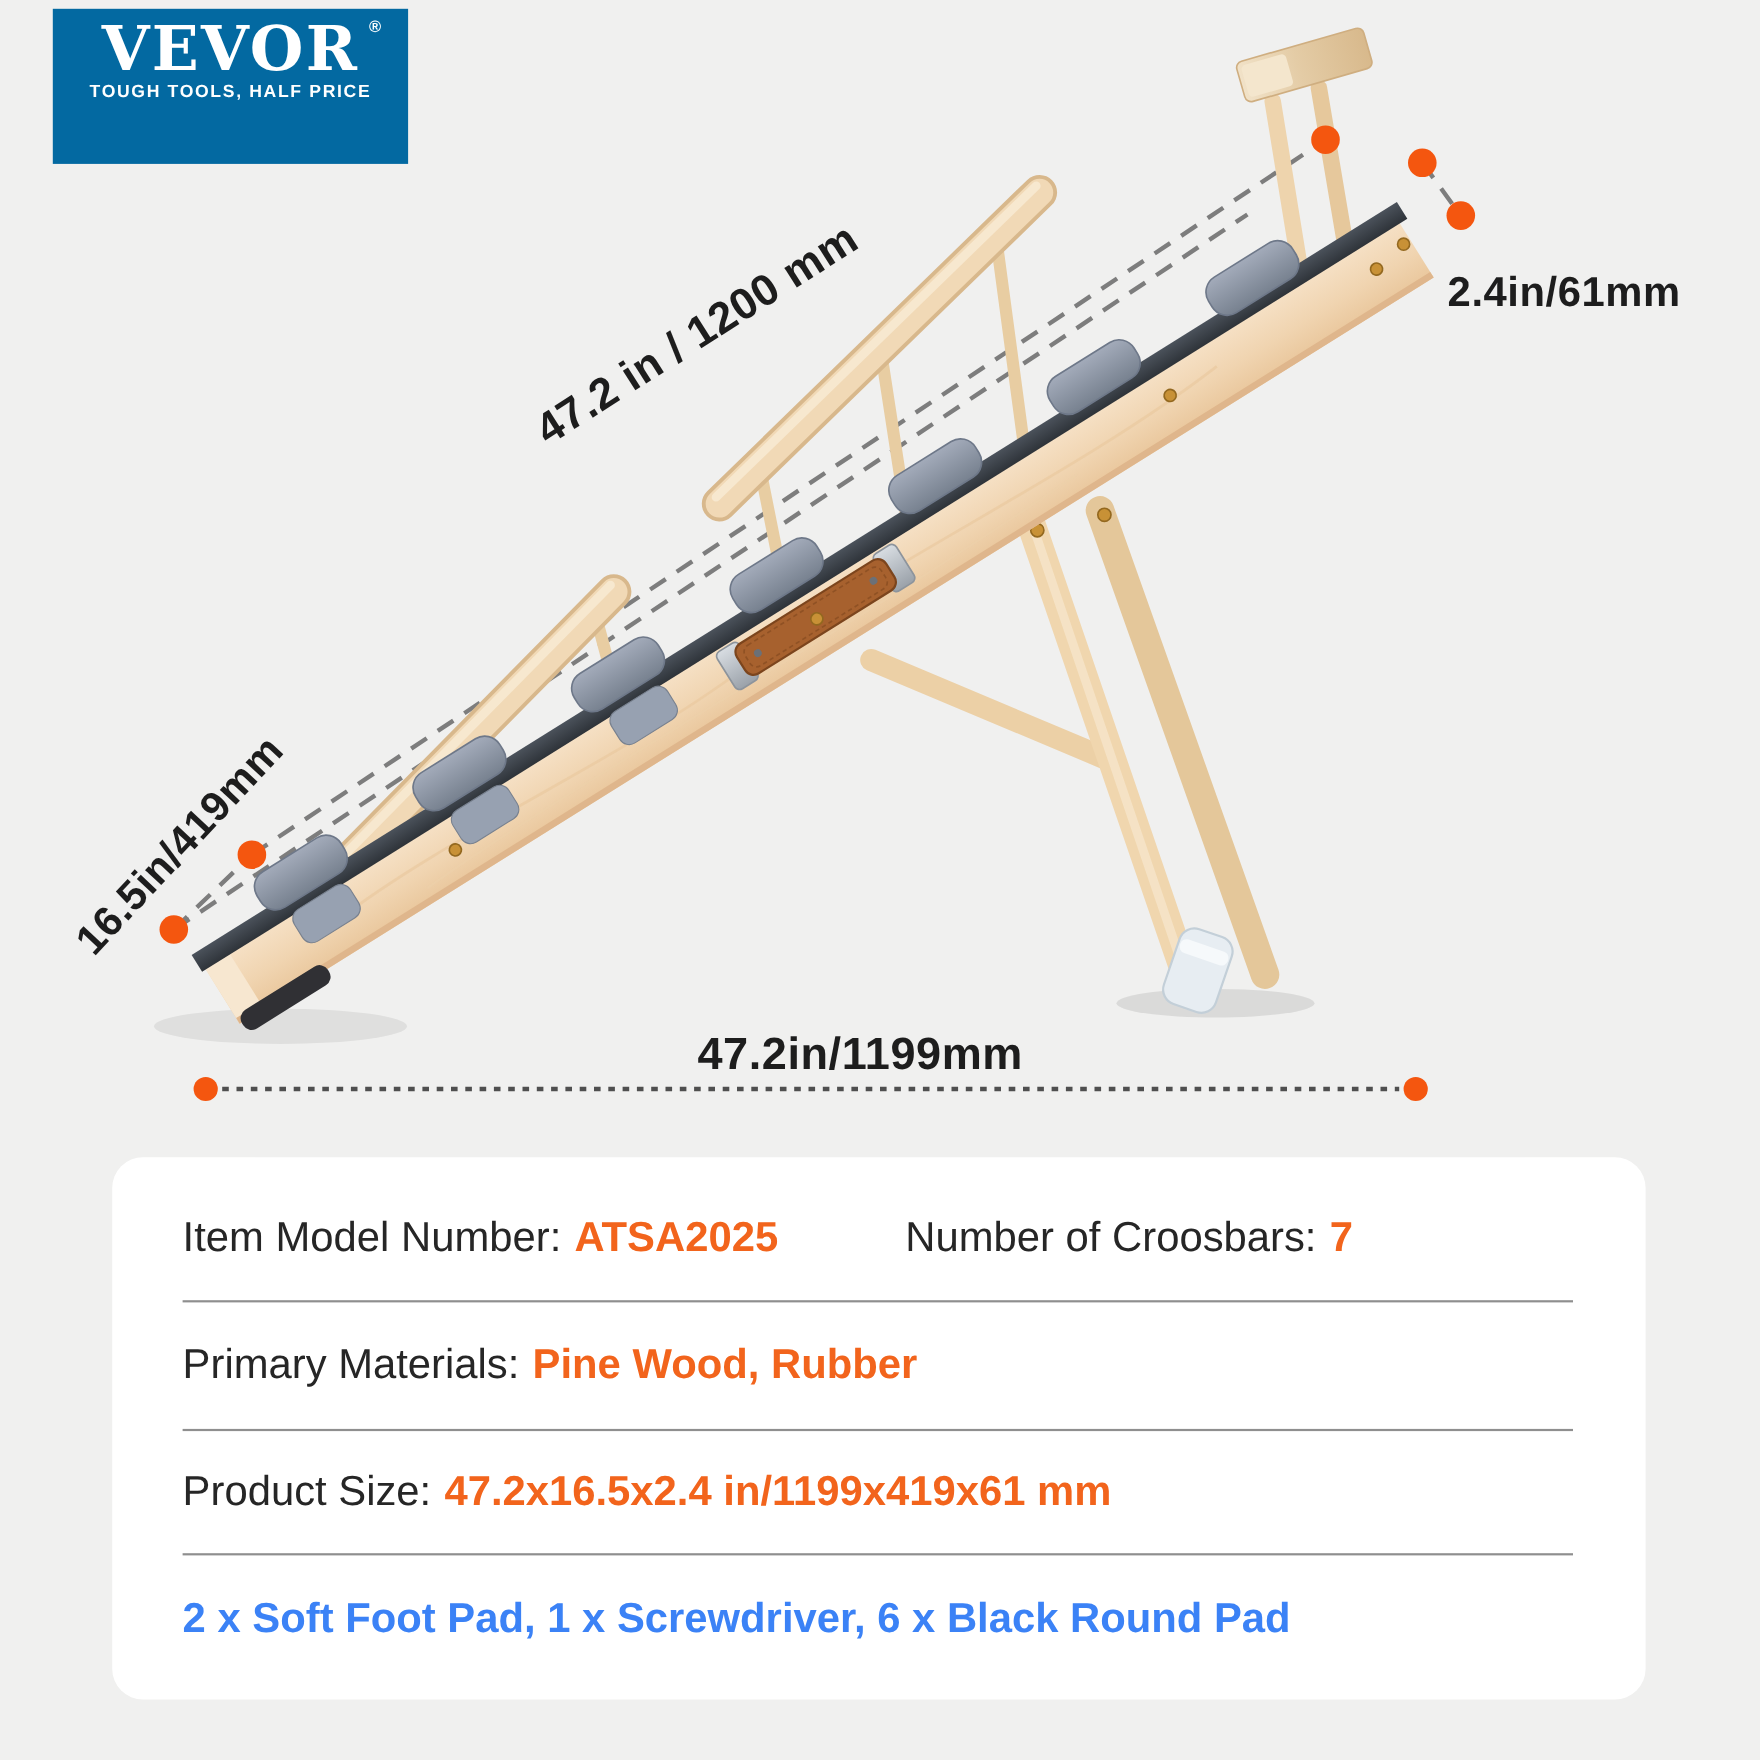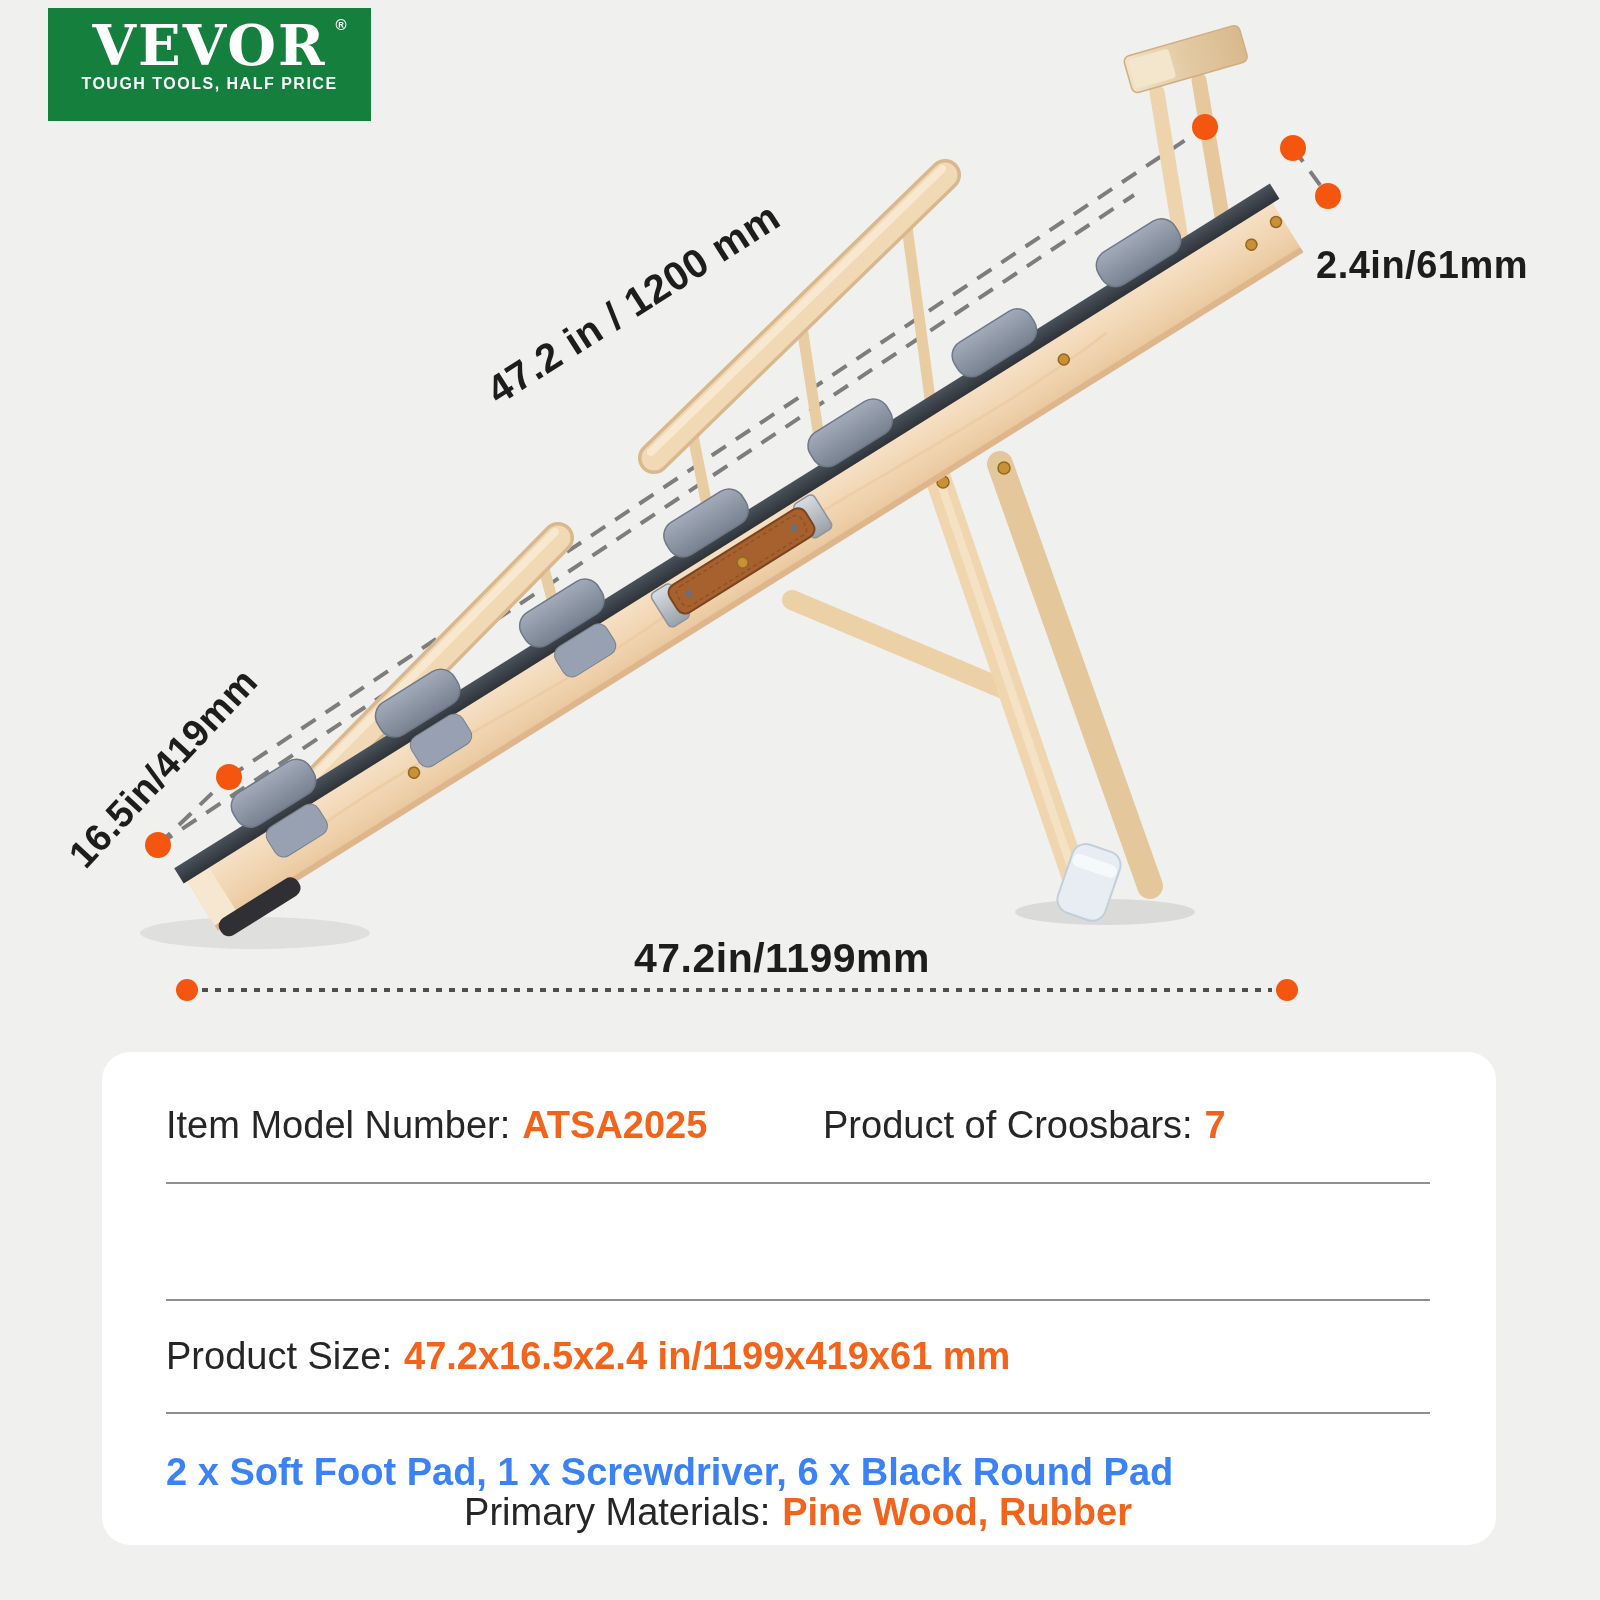--- a/index.html
+++ b/index.html
@@ -3,22 +3,22 @@
 <meta charset="utf-8">
 <style>
   html,body{margin:0;padding:0;}
   body{
     width:1600px;height:1600px;position:relative;overflow:hidden;
     background:#f0f0ef;
     font-family:"Liberation Sans",sans-serif;
   }
   
   .logo{
-    position:absolute;left:48px;top:8px;width:323px;height:113px;
-    background:#15803d;color:#fff;text-align:center;z-index:30;
+    position:absolute;left:48px;top:8px;width:323px;height:141px;
+    background:#0369a1;color:#fff;text-align:center;z-index:30;
   }
   .logo-word-row{position:relative;display:inline-block;margin-top:8px;}
   .logo-word{
     font-family:"DejaVu Serif",serif;font-weight:bold;font-size:56px;line-height:58px;
     letter-spacing:2px;display:inline-block;
   }
   .logo-reg{position:absolute;right:-20px;top:0px;font-size:15px;font-weight:bold;}
   .logo-tag{font-size:16px;font-weight:bold;letter-spacing:1.5px;margin-top:1px;}
   
   svg.scene{position:absolute;left:0;top:0;z-index:1;}
@@ -33,21 +33,21 @@
   }
   .spec-row{
     margin:0 66px 0 64px;display:flex;align-items:center;box-sizing:border-box;
     font-size:38px;color:#262626;
   }
   .spec-row .col1{flex:0 0 657px;display:flex;align-items:center;white-space:nowrap;}
   .spec-row .col2{flex:1;display:flex;align-items:baseline;white-space:nowrap;}
   .spec-label{color:#262626;font-weight:normal;}
   .spec-value{color:#F2641C;font-weight:bold;margin-left:12px;}
   .row-1{height:132px;border-bottom:2px solid #8f8f8f;padding-top:16px;}
-  .row-2{height:117px;border-bottom:2px solid #8f8f8f;flex-direction:column;}
+  .row-2{height:117px;border-bottom:2px solid #8f8f8f;}
   .row-3{height:113px;border-bottom:2px solid #8f8f8f;}
   .row-4{height:127px;padding-bottom:10px;}
   .row-4 .full-value{color:#3b82f6;font-weight:bold;white-space:nowrap;}
 </style>
 </head>
 <body>
 
 <svg class="scene" width="1600" height="1600" viewBox="0 0 1600 1600">
   <defs>
     <linearGradient id="woodDeck" x1="0" y1="0" x2="0" y2="1">
@@ -198,21 +198,21 @@
 </div>
 
 <div class="spec-card">
 
   <div class="spec-row row-1">
     <div class="col1">
       <span class="spec-label">Item Model Number:</span>
       <span class="spec-value">ATSA2025</span>
     </div>
     <div class="col2">
-      <span class="spec-label">Product of Croosbars:</span>
+      <span class="spec-label">Number of Croosbars:</span>
       <span class="spec-value">7</span>
     </div>
   </div>
 
   <div class="spec-row row-2">
     <div class="col1">
       <span class="spec-label">Primary Materials:</span>
       <span class="spec-value">Pine Wood, Rubber</span>
     </div>
     <div class="col2">

